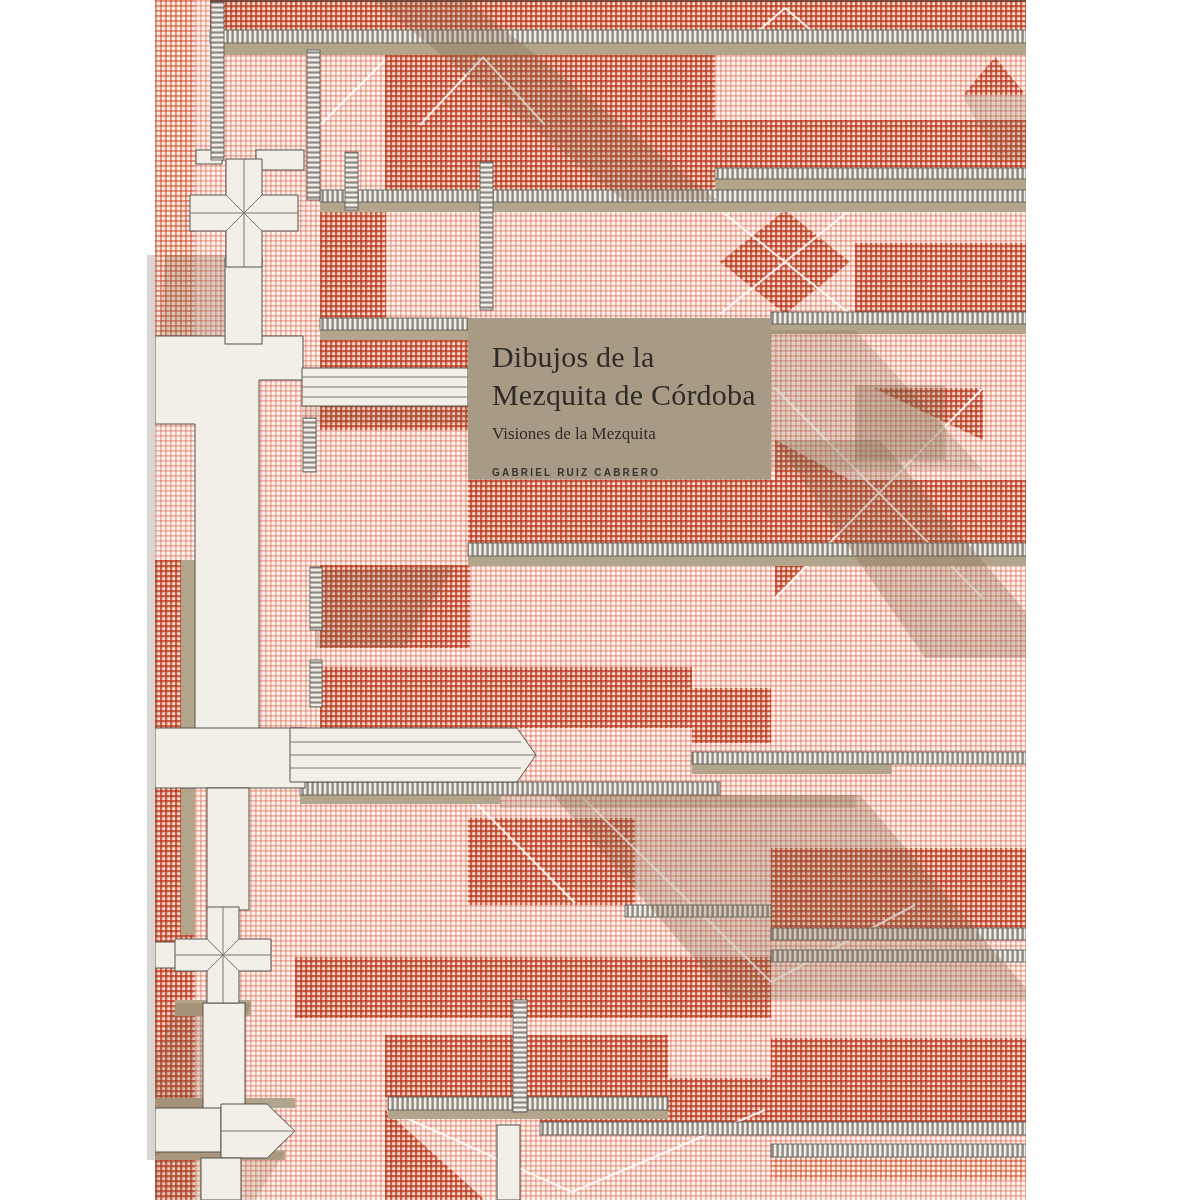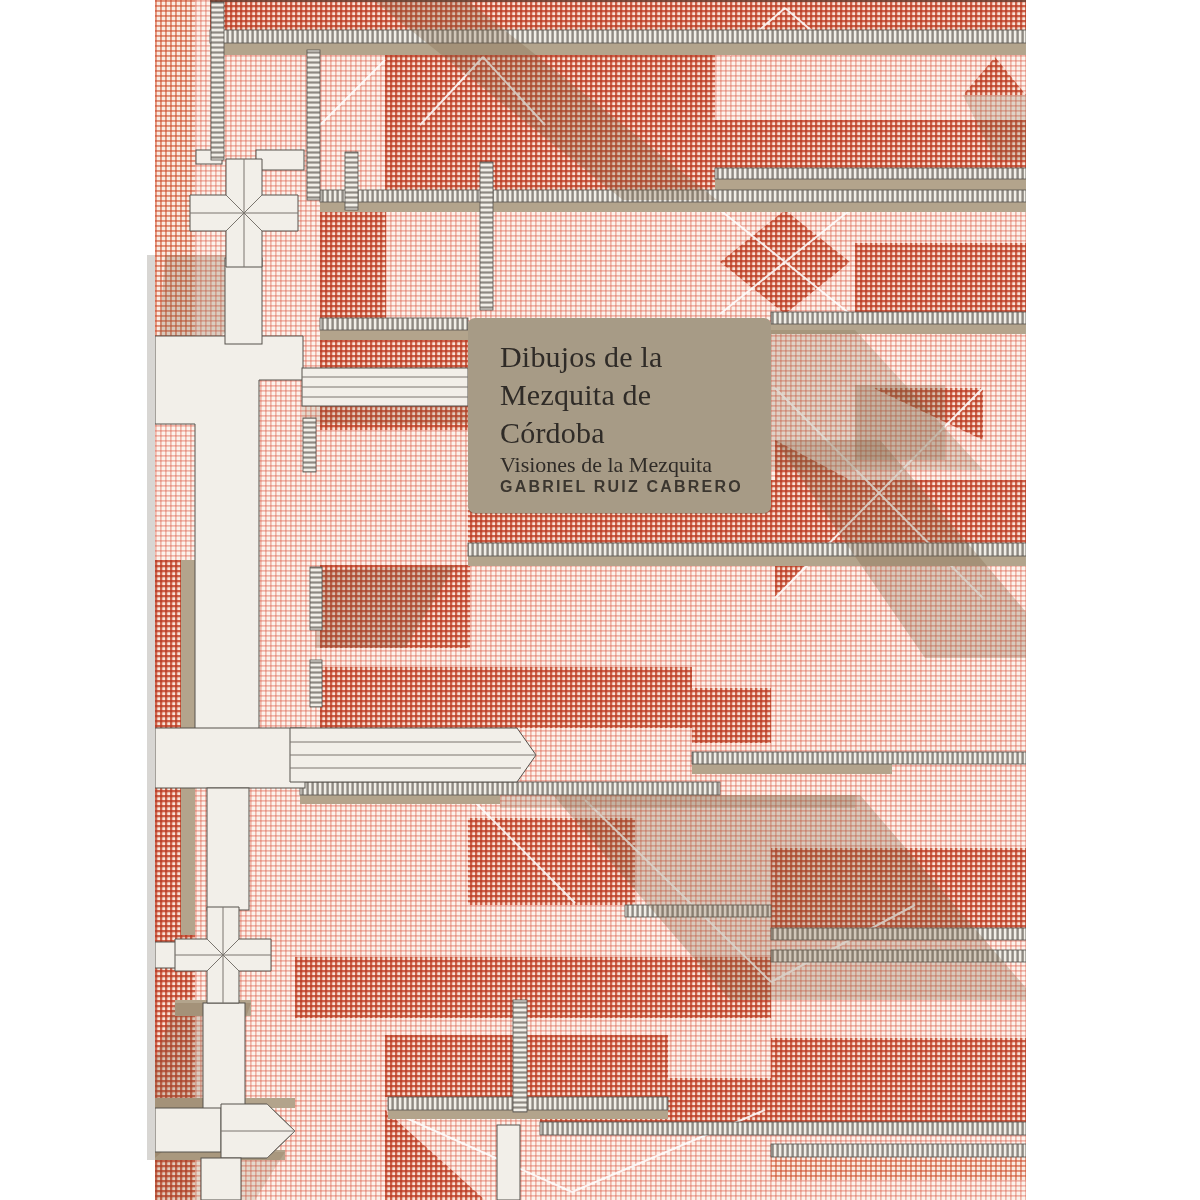--- a/index.html
+++ b/index.html
@@ -2,27 +2,27 @@
 <html><head>
 <meta charset="utf-8">
 <style>
   html,body{margin:0;padding:0;background:#ffffff;}
   .page{position:relative;width:1200px;height:1200px;background:#ffffff;overflow:hidden;
         font-family:"Liberation Serif",serif;}
   .edge-shadow{position:absolute;left:147px;top:255px;width:8px;height:905px;
         background:#b8b4ae;opacity:.55;}
   .cover{position:absolute;left:155px;top:0;width:871px;height:1200px;overflow:hidden;}
   .cover svg{position:absolute;left:0;top:0;display:block;}
-  .title-box{position:absolute;left:313px;top:318px;width:303px;height:195px;
-        background:#a79b86;box-sizing:border-box;padding:20px 10px 0 32px;
-        box-shadow:0 1px 0 rgba(90,75,55,.35);border-radius:7px;}
+  .title-box{position:absolute;left:313px;top:318px;width:303px;height:161px;
+        background:#a79b86;box-sizing:border-box;padding:20px 10px 0 24px;
+        box-shadow:0 1px 0 rgba(90,75,55,.35);}
   .title{font-size:30px;line-height:38px;color:#2f2b27;letter-spacing:.2px;}
-  .subtitle{font-size:22px;line-height:26px;color:#2f2b27;}
-  .author{font-family:"Liberation Sans",sans-serif;font-weight:bold;font-size:16px;
-        letter-spacing:2.2px;color:#3b362f;}
+  .subtitle{font-size:17px;line-height:26px;color:#2f2b27;margin-top:7px;}
+  .author{font-family:"Liberation Sans",sans-serif;font-weight:bold;font-size:10px;
+        letter-spacing:2.2px;color:#3b362f;margin-top:20px;}
 </style>
 </head>
 <body>
 
 <div class="page">
 
   <div class="edge-shadow"></div>
 
   <div class="cover">
     <svg width="871" height="1200" viewBox="0 0 871 1200">

